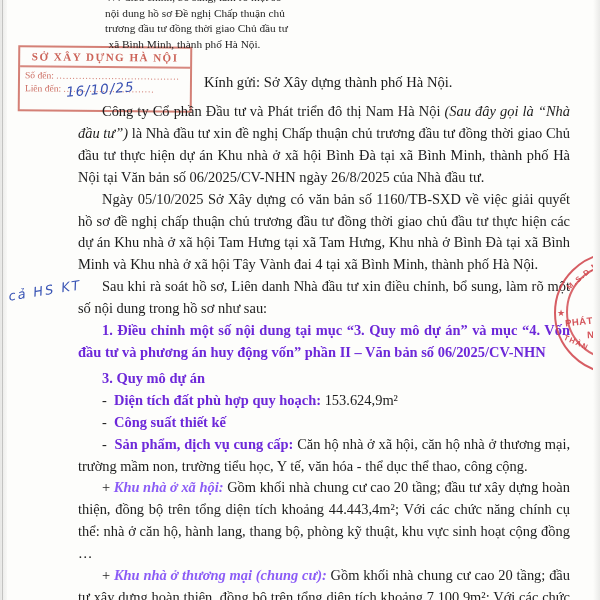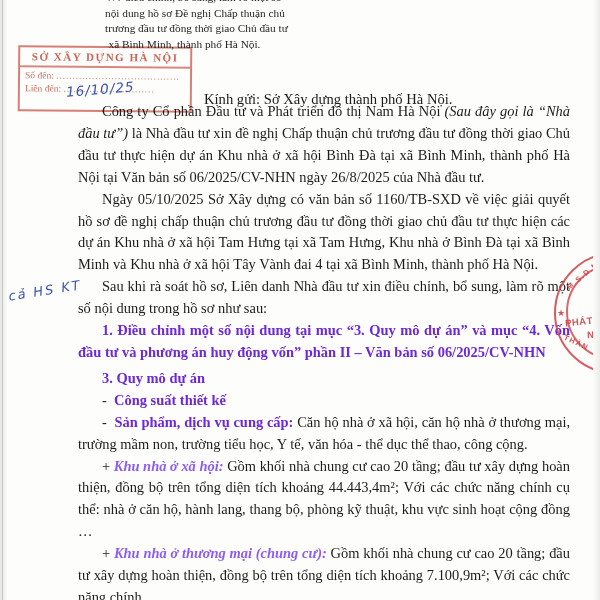--- a/index.html
+++ b/index.html
@@ -30,21 +30,21 @@
   .stamp-title{margin-top:3px;text-align:center;color:rgba(201,92,80,.95);
     font-weight:bold;font-size:11px;letter-spacing:1.5px;white-space:nowrap;}
   .stamp-divider{margin-top:3px;border-top:2px solid rgba(198,85,74,.7);}
   .stamp-row{margin:3px 0 0 5px;color:rgba(201,100,88,.95);font-size:9.5px;white-space:nowrap;overflow:hidden;}
   .stamp-row .dots{letter-spacing:1px;font-size:9px;}
   .handwritten-date{position:absolute;left:46px;top:33px;color:#3a52b2;
     font-family:"DejaVu Sans",sans-serif;font-style:italic;font-size:13.5px;
     transform:rotate(-5deg);letter-spacing:1px;z-index:3;}
 
   
-  .salutation{position:absolute;left:204px;top:91px;font-size:14.6px;color:#1b1b1b;z-index:2;white-space:nowrap;}
+  .salutation{position:absolute;left:204px;top:74px;font-size:14.6px;color:#1b1b1b;z-index:2;white-space:nowrap;}
 
   
   .margin-note{position:absolute;left:8px;top:283px;color:#3a55b5;
     font-family:"DejaVu Sans",sans-serif;font-style:italic;font-size:13px;
     transform:rotate(-9deg);letter-spacing:2px;z-index:4;white-space:nowrap;}
 
   
   .doc-body{position:absolute;left:78px;top:101px;width:492px;
     font-size:14.45px;line-height:21.9px;color:#1c1c1c;text-align:justify;z-index:2;}
   .doc-body p{margin:0;}
@@ -102,20 +102,21 @@
   <div class="salutation">Kính gửi: Sở Xây dựng thành phố Hà Nội.</div>
 
   <div class="margin-note">cả HS KT</div>
 
   <div class="doc-body">
       <p class="indent"><span class="s-r">Công ty Cổ phần Đầu tư và Phát triển đô thị Nam Hà Nội </span><span class="s-i">(Sau đây gọi là “Nhà đầu tư”)</span><span class="s-r"> là Nhà đầu tư xin đề nghị Chấp thuận chủ trương đầu tư đồng thời giao Chủ đầu tư thực hiện dự án Khu nhà ở xã hội Bình Đà tại xã Bình Minh, thành phố Hà Nội tại Văn bản số 06/2025/CV-NHN ngày 26/8/2025 của Nhà đầu tư.</span></p>
       <p class="indent"><span class="s-r">Ngày 05/10/2025 Sở Xây dựng có văn bản số 1160/TB-SXD về việc giải quyết hồ sơ đề nghị chấp thuận chủ trương đầu tư đồng thời giao chủ đầu tư thực hiện các dự án Khu nhà ở xã hội Tam Hưng tại xã Tam Hưng, Khu nhà ở Bình Đà tại xã Bình Minh và Khu nhà ở xã hội Tây Vành đai 4 tại xã Bình Minh, thành phố Hà Nội.</span></p>
       <p class="indent"><span class="s-r">Sau khi rà soát hồ sơ, Liên danh Nhà đầu tư xin điều chỉnh, bổ sung, làm rõ một số nội dung trong hồ sơ như sau:</span></p>
       <p class="indent"><span class="s-b">1. Điều chỉnh một số nội dung tại mục “3. Quy mô dự án”  và mục “4. Vốn đầu tư và phương án huy động vốn” phần II – Văn bản số 06/2025/CV-NHN</span></p>
       <p class="indent gap-top"><span class="s-b">3. Quy mô dự án</span></p>
+      <p class="indent"><span class="s-r">-&nbsp;&nbsp;</span><span class="s-b">Diện tích đất phù hợp quy hoạch:</span><span class="s-r"> 153.624,9m²</span></p>
       <p class="indent"><span class="s-r">-&nbsp;&nbsp;</span><span class="s-b">Công suất thiết kế</span></p>
       <p class="indent"><span class="s-r">-&nbsp;&nbsp;</span><span class="s-b">Sản phẩm, dịch vụ cung cấp:</span><span class="s-r"> Căn hộ nhà ở xã hội, căn hộ nhà ở thương mại, trường mầm non, trường tiểu học, Y tế, văn hóa - thể dục thể thao, công cộng.</span></p>
       <p class="indent"><span class="s-r">+&nbsp;</span><span class="s-bi">Khu nhà ở xã hội:</span><span class="s-r"> Gồm khối nhà chung cư cao 20 tầng; đầu tư xây dựng hoàn thiện, đồng bộ trên tổng diện tích khoảng 44.443,4m²; Với các chức năng chính cụ thể: nhà ở căn hộ, hành lang, thang bộ, phòng kỹ thuật, khu vực sinh hoạt cộng đồng …</span></p>
       <p class="indent"><span class="s-r">+&nbsp;</span><span class="s-bi">Khu nhà ở thương mại (chung cư):</span><span class="s-r"> Gồm khối nhà chung cư cao 20 tầng; đầu tư xây dựng hoàn thiện, đồng bộ trên tổng diện tích khoảng 7.100,9m²; Với các chức năng chính</span></p>
     </div>
 
   <div class="company-seal">
     <div class="seal-ring outer"></div>
     <div class="seal-ring inner"></div>
     <span class="seal-frag frag-arc">M.S.D.N:0</span>

